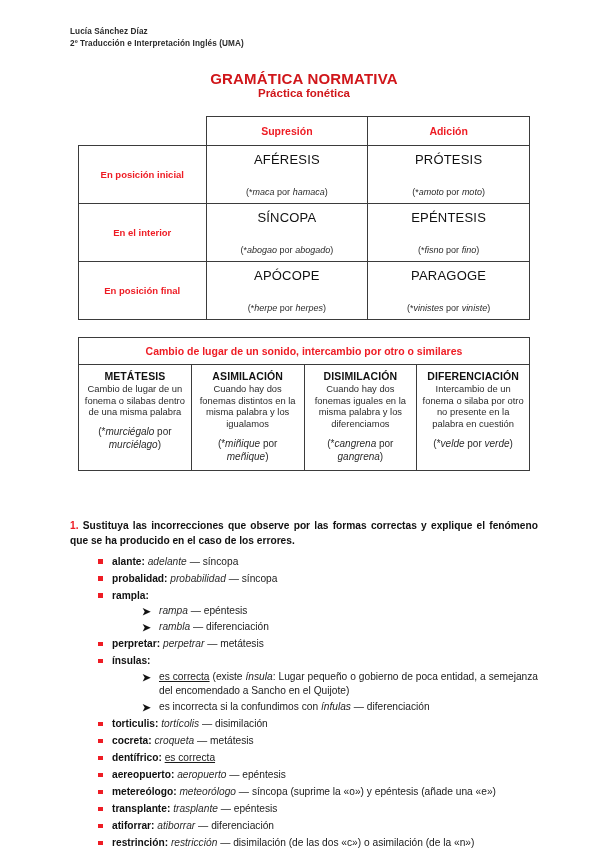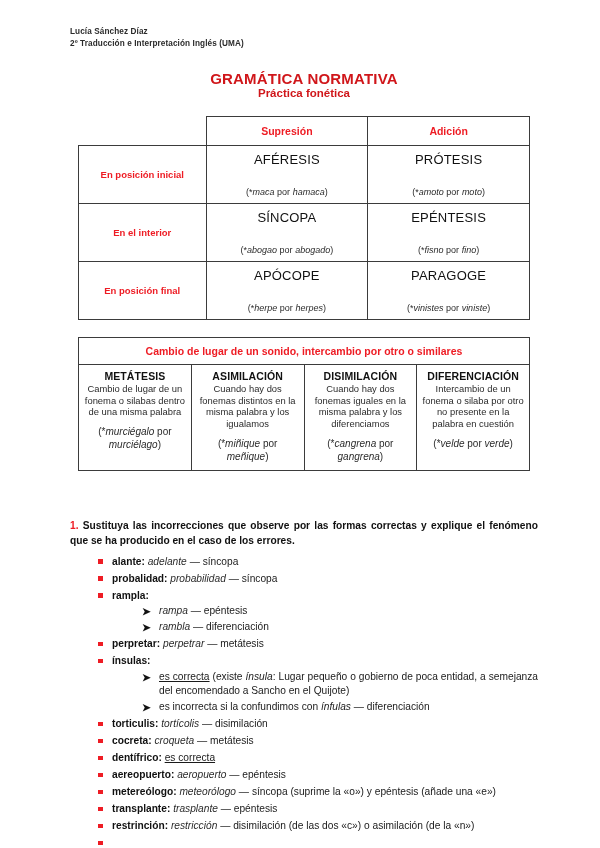--- a/index.html
+++ b/index.html
@@ -390,20 +390,27 @@
       </li>
 
       <li>
         <span class="sq"></span>
         <span class="lbl">transplante:</span>
         <span class="corr">trasplante</span>
         <span class="dash">—</span>
         <span>epéntesis</span>
       </li>
 
+      <li>
+        <span class="sq"></span>
+        <span class="lbl">atiforrar:</span>
+        <span class="corr">atiborrar</span>
+        <span class="dash">—</span>
+        <span>diferenciación</span>
+      </li>
 
       <li>
         <span class="sq"></span>
         <span class="lbl">restrinción:</span>
         <span class="corr">restricción</span>
         <span class="dash">—</span>
         <span>disimilación (de las dos «c») o asimilación (de la «n»)</span>
       </li>
 
       <li>

